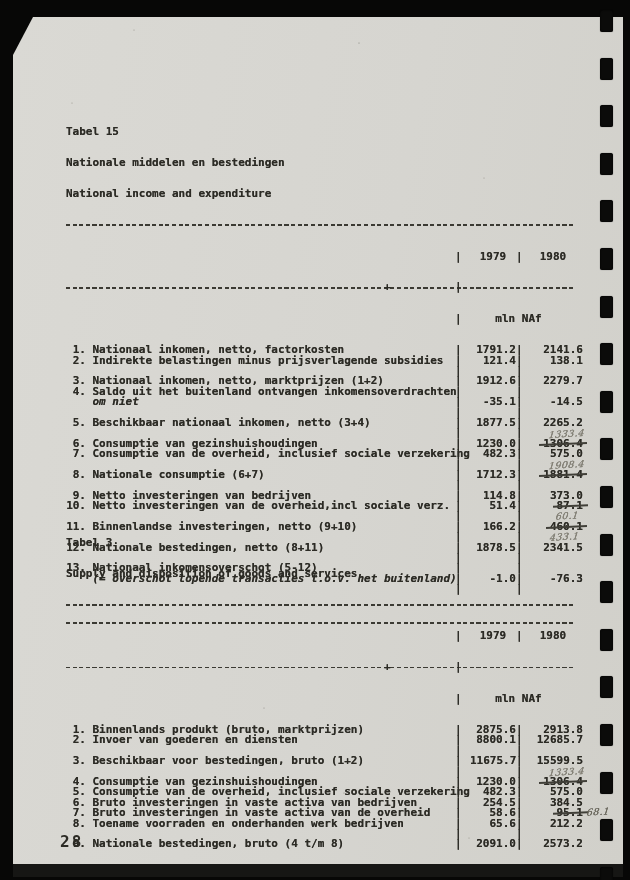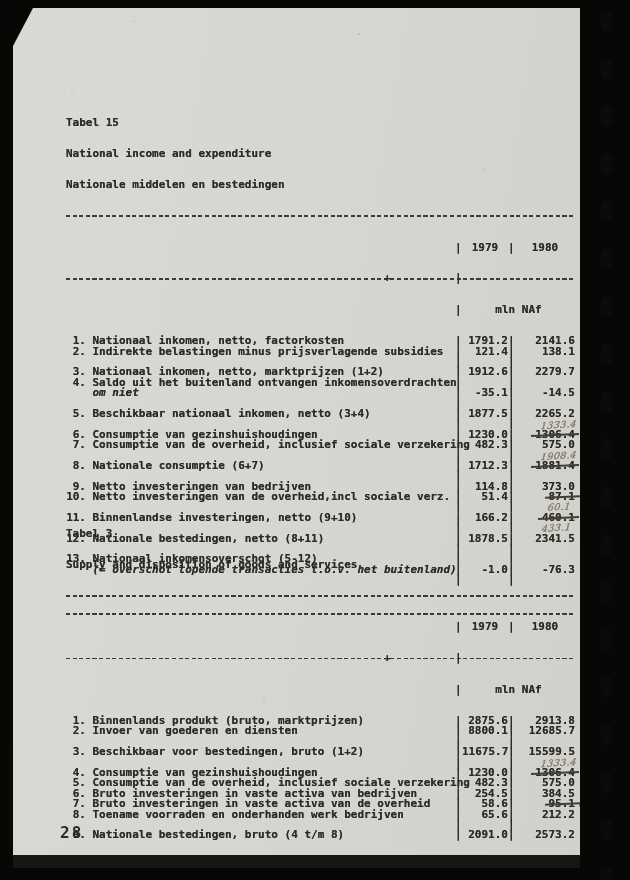--- a/index.html
+++ b/index.html
@@ -2,21 +2,21 @@
 <html><head>
 <meta charset="utf-8">
 <style>
   html,body{margin:0;padding:0;}
   body{
     width:630px;height:880px;position:relative;overflow:hidden;
     background:#070706;
     font-family:"DejaVu Sans Mono","Liberation Mono",monospace;
   }
   .paper{
-    position:absolute;left:13px;top:8px;width:567px;height:860px;
+    position:absolute;left:13px;top:17px;width:610px;height:860px;
     background:linear-gradient(100deg,#dad9d4 0%,#d6d5d0 55%,#d1d0ca 100%);
     overflow:hidden;
   }
   .corner-notch{
     position:absolute;left:0;top:0;width:20px;height:38px;
     background:#070706;clip-path:polygon(0 0,100% 0,0 100%);
   }
   .bottom-bar{
     position:absolute;left:0;right:0;bottom:0;height:13px;background:#161614;
   }
@@ -46,21 +46,21 @@
   }
   .rule .rbar{position:absolute;left:389px;top:-1px;}
   .rule .rplus{position:absolute;left:318px;top:-1px;}
   .rule.final{margin-top:3px;}
   .row{display:flex;height:10.4px;white-space:pre;}
   .cl{width:389px;flex:none;overflow:visible;white-space:pre;}
   .cn{display:inline-block;width:20px;text-align:right;}
   .ct{padding-left:6.5px;}
   .ct2{padding-left:26.5px;font-style:italic;}
   .cb{width:7px;flex:none;}
-  .cv1{width:46px;flex:none;text-align:right;}
+  .cv1{width:46px;flex:none;text-align:right;margin-left:8px;}
   .cv2{width:60px;flex:none;text-align:right;position:relative;}
   .row.head .cv1,.row.head .cv2{text-align:center;}
   .cunit{width:113px;flex:none;text-align:center;}
   .struck{position:relative;display:inline-block;}
   .struck::after{
     content:'';position:absolute;left:-4px;right:-4px;top:4px;height:1.5px;
     background:#403f38;transform:rotate(-2.5deg);
   }
   .ann{
     position:absolute;z-index:3;
@@ -79,22 +79,22 @@
   }
 </style>
 </head>
 <body>
 
 <div class="paper">
   <div class="speck"></div>
 
   <div class="tblock" id="t15">
     <div class="tline">Tabel 15</div>
+    <div class="tline">Nationale middelen en bestedingen</div>
     <div class="tline">National income and expenditure</div>
-    <div class="tline">Nationale middelen en bestedingen</div>
     <div class="rule"><div class="dash"></div></div>
     <div class="row head">
       <span class="cl"></span><span class="cb">|</span>
       <span class="cv1">1979</span>
       <span class="cb">|</span>
       <span class="cv2">1980</span>
     </div>
     <div class="rule"><div class="dash"></div><span class="rplus">+</span><span class="rbar">|</span></div>
     <div class="row">
       <span class="cl"></span><span class="cb">|</span>

